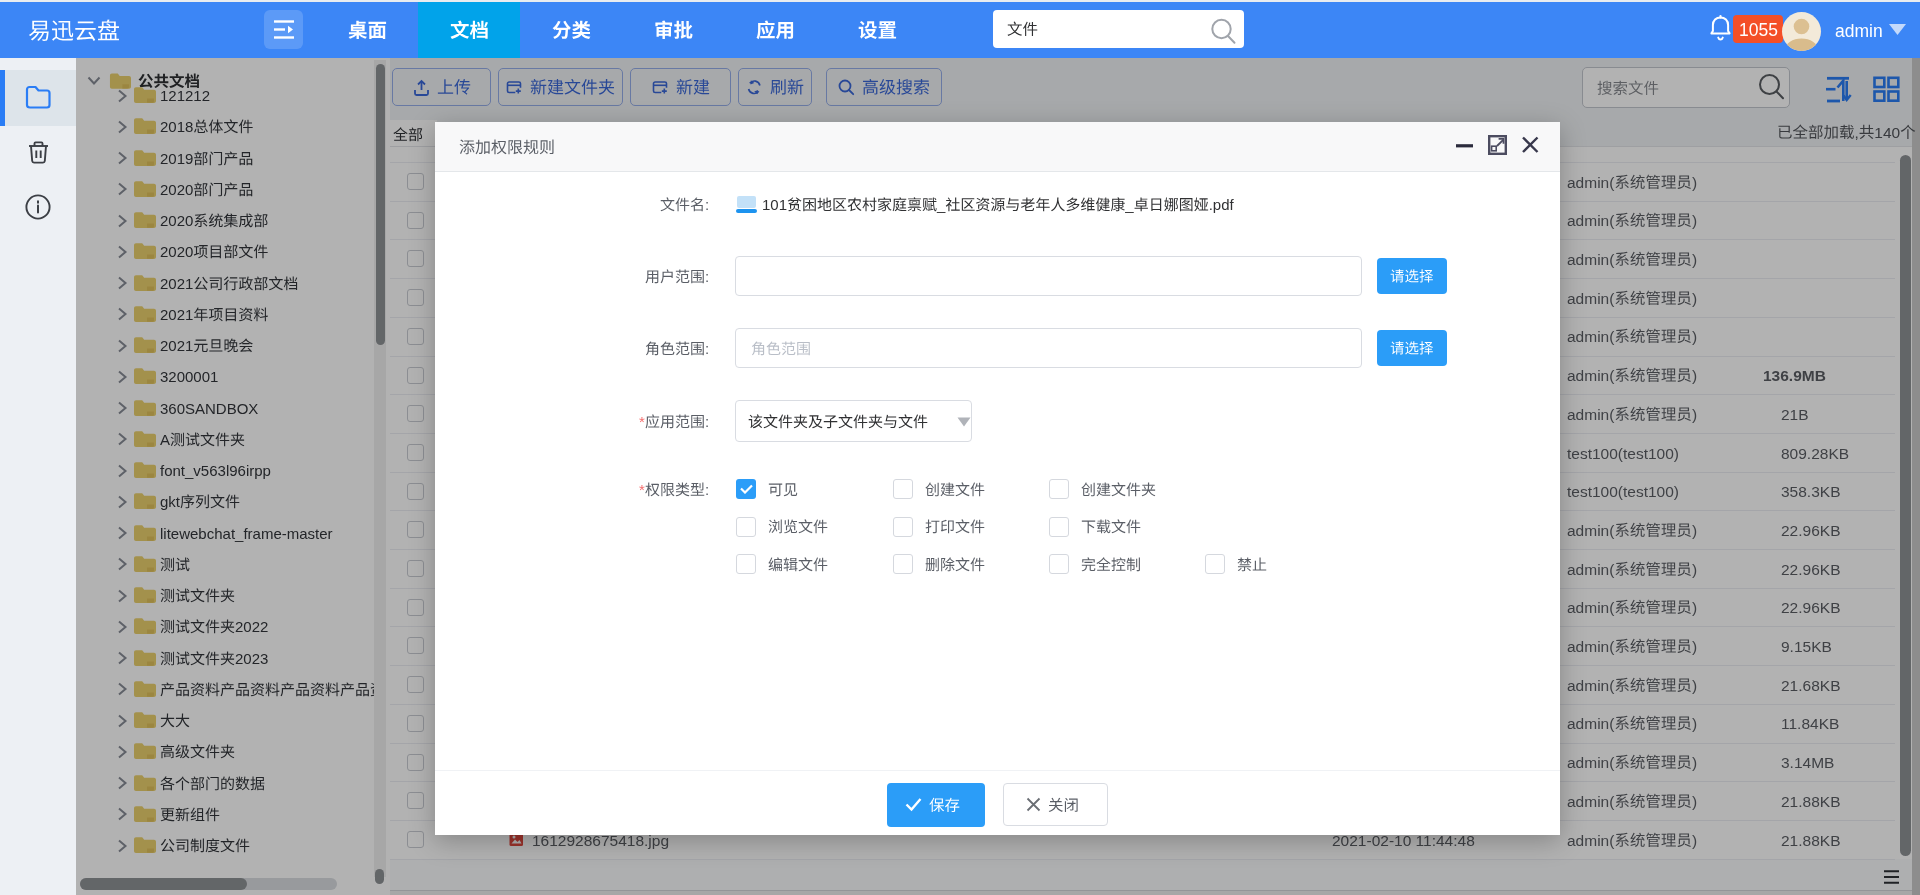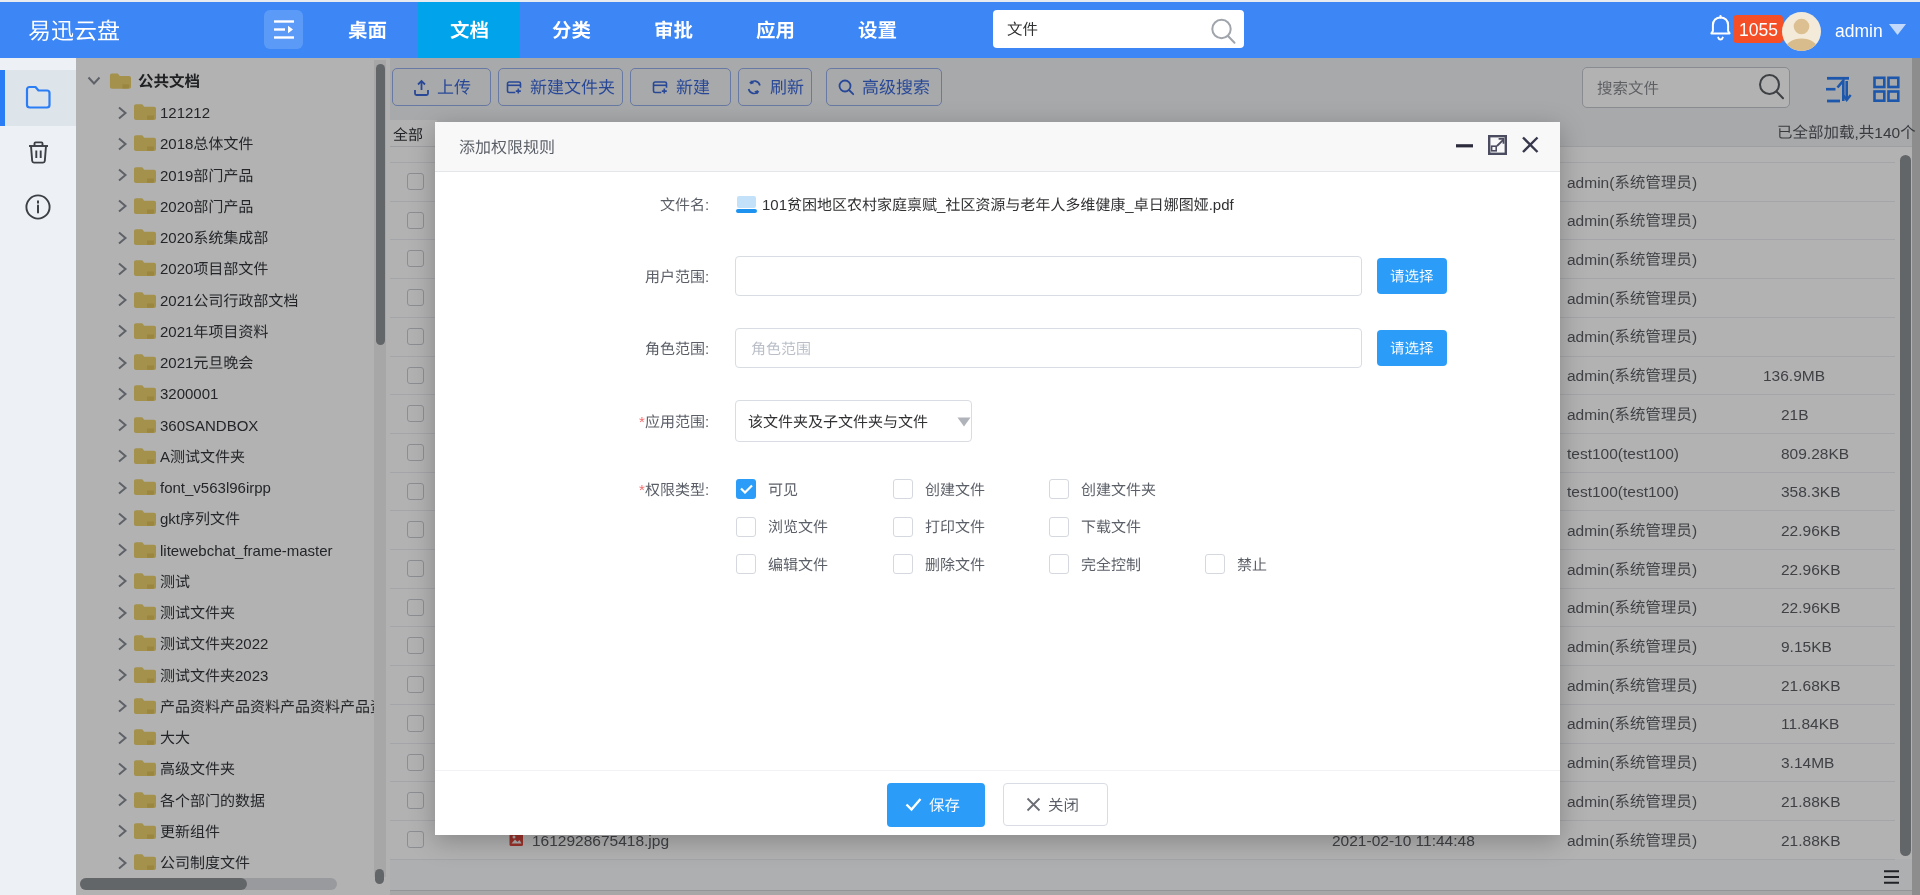--- a/index.html
+++ b/index.html
@@ -137,21 +137,21 @@
     </svg>
   </div>
 <div style="position:absolute;left:138px;top:69px;">
     <svg width="64" height="24" style="display:block;overflow:visible" fill="#2e3033">
       <use href="#g18" transform="translate(0 17.73) scale(0.0155 -0.0155)"></use>
       <use href="#g19" transform="translate(15.5 17.73) scale(0.0155 -0.0155)"></use>
       <use href="#g6" transform="translate(31 17.73) scale(0.0155 -0.0155)"></use>
       <use href="#g7" transform="translate(46.5 17.73) scale(0.0155 -0.0155)"></use>
     </svg>
   </div>
-<div style="position:absolute;left:76px;top:96px;width:298px;height:782px;overflow:hidden">
+<div style="position:absolute;left:76px;top:79px;width:298px;height:782px;overflow:hidden">
     <div style="position:absolute;left:0px;top:0px"></div>
     <div style="position:absolute;left:41px;top:9.5px">
       <svg width="11" height="14" style="display:block">
         <path d="M2 1.5 8.5 7 2 12.5" stroke="#878c96" stroke-width="2" fill="none"></path>
       </svg>
     </div>
     <div style="position:absolute;left:57px;top:7px">
       <svg width="23" height="19" viewBox="0 0 23 19" style="display:block">
         <path d="M1 3.2C1 2 1.8 1.2 3 1.2h6.2l2 2.6H21c1.1 0 2 .9 2 2V15c0 1.2-.9 2-2 2H3c-1.2 0-2-.8-2-2Z" fill="#ead06e"></path>
         <path d="M14 12.5h7V15c0 1-.8 1.8-1.8 1.8H14Z" fill="#dfc05c"></path>
@@ -1029,21 +1029,21 @@
     <svg width="133" height="24" style="display:block;overflow:visible" fill="#5b5e64">
       <text x="0" y="17.73" font-family="Liberation Sans, sans-serif" font-size="15.5">admin(</text>
       <use href="#g26" transform="translate(47.38 17.73) scale(0.0155 -0.0155)"></use>
       <use href="#g27" transform="translate(62.88 17.73) scale(0.0155 -0.0155)"></use>
       <use href="#g73" transform="translate(78.38 17.73) scale(0.0155 -0.0155)"></use>
       <use href="#g74" transform="translate(93.88 17.73) scale(0.0155 -0.0155)"></use>
       <use href="#g75" transform="translate(109.38 17.73) scale(0.0155 -0.0155)"></use>
       <text x="124.88" y="17.73" font-family="Liberation Sans, sans-serif" font-size="15.5">)</text>
     </svg>
   </div>
-<div style="position:absolute;left:1763px;top:363.1px;">
+<div style="position:absolute;left:1763px;top:363.1px;font-weight:bold;">
     <svg width="65" height="24" style="display:block;overflow:visible" fill="#5b5e64">
       <text x="0" y="17.73" font-family="Liberation Sans, sans-serif" font-size="15.5">136.9MB</text>
     </svg>
   </div>
 <div style="position:absolute;left:407px;top:405.25px;width:17px;height:17px;background:#fff;border:1px solid #c9ccd3;border-radius:3px;box-sizing:border-box"></div>
 <div style="position:absolute;left:508px;top:405.25px;width:17px;height:17px">
     <svg width="17" height="17" viewBox="0 0 17 17" style="display:block">
       <rect x="2" y="1" width="12" height="14.5" rx="1.5" fill="#9aa0a8"></rect>
       <path d="M4.5 5h7M4.5 8h7M4.5 11h5" stroke="#fff" stroke-width="1.2"></path>
     </svg>

